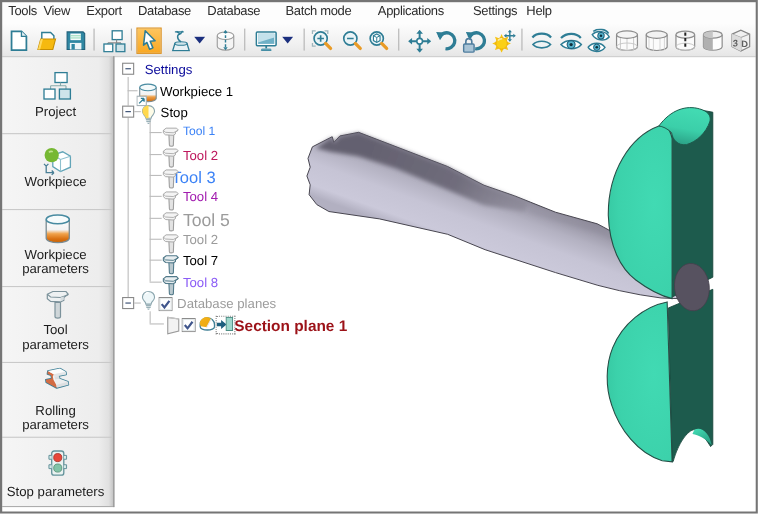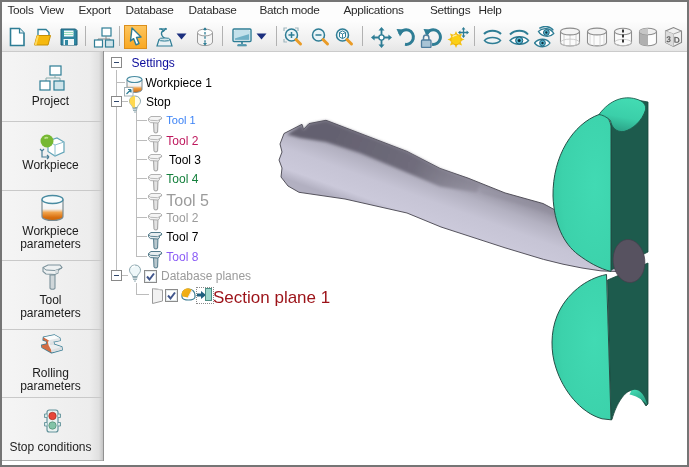--- a/index.html
+++ b/index.html
@@ -298,21 +298,21 @@
 <path d="M11.2,11.3 L15.3,10.4 L22.8,13 L12.4,15.7 Z" fill="#eceeef"></path>
 <path d="M12.4,15.7 L22.8,13 L23.2,15.8 L12.7,18.6 Z" fill="#dcdfe1"></path>
 </svg>
 <div class="lbl" style="top:366.5px">Rolling<br>parameters</div>
 <svg class="sicon" style="left:43px;top:409px" width="19" height="24" viewBox="0 0 19 24">
 <rect x="4" y="1" width="11" height="22" rx="2.3" fill="#eaf2f1" stroke="#63939b" stroke-width="1.2"></rect>
 <path d="M4,5 h-2.5 v3.5 h2.5 M4,13.5 h-2.5 v3.5 h2.5 M15,5 h2.5 v3.5 h-2.5 M15,13.5 h2.5 v3.5 h-2.5" fill="#d8e8e8" stroke="#63939b" stroke-width="0.9"></path>
 <circle cx="9.5" cy="7" r="3.7" fill="#e8473a" stroke="#a02a20" stroke-width="0.7"></circle>
 <circle cx="9.5" cy="16.5" r="3.7" fill="#83c3a7" stroke="#4e8a70" stroke-width="0.7"></circle>
   </svg>
-<div class="lbl" style="top:441px">Stop conditions</div>
+<div class="lbl" style="top:441px">Stop parameters</div>
 <div class="tline" style="left:116px;top:70px;width:1px;height:205px"></div>
 <div class="tline" style="left:116px;top:82px;width:9px;height:1px"></div>
 <div class="tline" style="left:136px;top:108px;width:1px;height:148px"></div>
 <div class="tline" style="left:136px;top:120px;width:11px;height:1px"></div>
 <div class="tline" style="left:136px;top:140px;width:11px;height:1px"></div>
 <div class="tline" style="left:136px;top:159px;width:11px;height:1px"></div>
 <div class="tline" style="left:136px;top:178px;width:11px;height:1px"></div>
 <div class="tline" style="left:136px;top:198px;width:11px;height:1px"></div>
 <div class="tline" style="left:136px;top:217px;width:11px;height:1px"></div>
 <div class="tline" style="left:136px;top:236px;width:11px;height:1px"></div>
@@ -328,28 +328,28 @@
 <div class="exp" style="left:111px;top:270px">
     <i></i>
   </div>
 <div class="tline" style="left:122px;top:101px;width:6px;height:1px"></div>
 <div class="tline" style="left:122px;top:275px;width:6px;height:1px"></div>
 <div class="trow" style="left:131.5px;top:56.2px;color:#0b0b9b;font-size:12px">Settings</div>
 <div class="trow" style="left:145.5px;top:75.6px;color:#000;font-size:12px">Workpiece 1</div>
 <div class="trow" style="left:146px;top:94.9px;color:#000;font-size:12px">Stop</div>
 <div class="trow" style="left:166.3px;top:114.2px;color:#3b82f6;font-size:11px">Tool 1</div>
 <div class="trow" style="left:166.3px;top:133.6px;color:#be185d;font-size:12px">Tool 2</div>
-<div class="trow" style="left:169px;top:152.9px;color:#000000;font-size:12px">Tool 3</div>
-<div class="trow" style="left:166.3px;top:172.3px;color:#15803d;font-size:12px">Tool 4</div>
+<div class="trow" style="left:156px;top:152.9px;color:#3b82f6;font-size:15px">Tool 3</div>
+<div class="trow" style="left:166.3px;top:172.3px;color:#a21caf;font-size:12px">Tool 4</div>
 <div class="trow" style="left:166.3px;top:191.7px;color:#9b9b9b;font-size:16px">Tool 5</div>
 <div class="trow" style="left:166.3px;top:211.0px;color:#9b9b9b;font-size:12px">Tool 2</div>
 <div class="trow" style="left:166.3px;top:230.4px;color:#000;font-size:12px">Tool 7</div>
 <div class="trow" style="left:166.3px;top:249.7px;color:#8b5cf6;font-size:12px">Tool 8</div>
 <div class="trow" style="left:161px;top:269.1px;color:#9b9b9b;font-size:12px">Database planes</div>
-<div class="trow" style="left:213px;top:288.4px;color:#9c1218;font-weight:normal;font-size:17px">Section plane 1</div>
+<div class="trow" style="left:213px;top:288.4px;color:#9c1218;font-weight:bold;font-size:14px">Section plane 1</div>
 <svg class="trow" style="left:124px;top:74.5px" width="21" height="22" viewBox="0 0 21 22">
 <defs>
       <linearGradient id="wc2" x1="0" y1="0" x2="0" y2="1">
         <stop offset="0" stop-color="#fdfdfd"></stop>
         <stop offset="0.5" stop-color="#f2f2f2"></stop>
         <stop offset="0.66" stop-color="#ef9f46"></stop>
         <stop offset="1" stop-color="#cd6a0c"></stop>
       </linearGradient>
     </defs>
 <path d="M3,4.5 v10 a7.5,3 0 0 0 15,0 v-10" fill="url(#wc2)" stroke="#7a8b92" stroke-width="1"></path>

